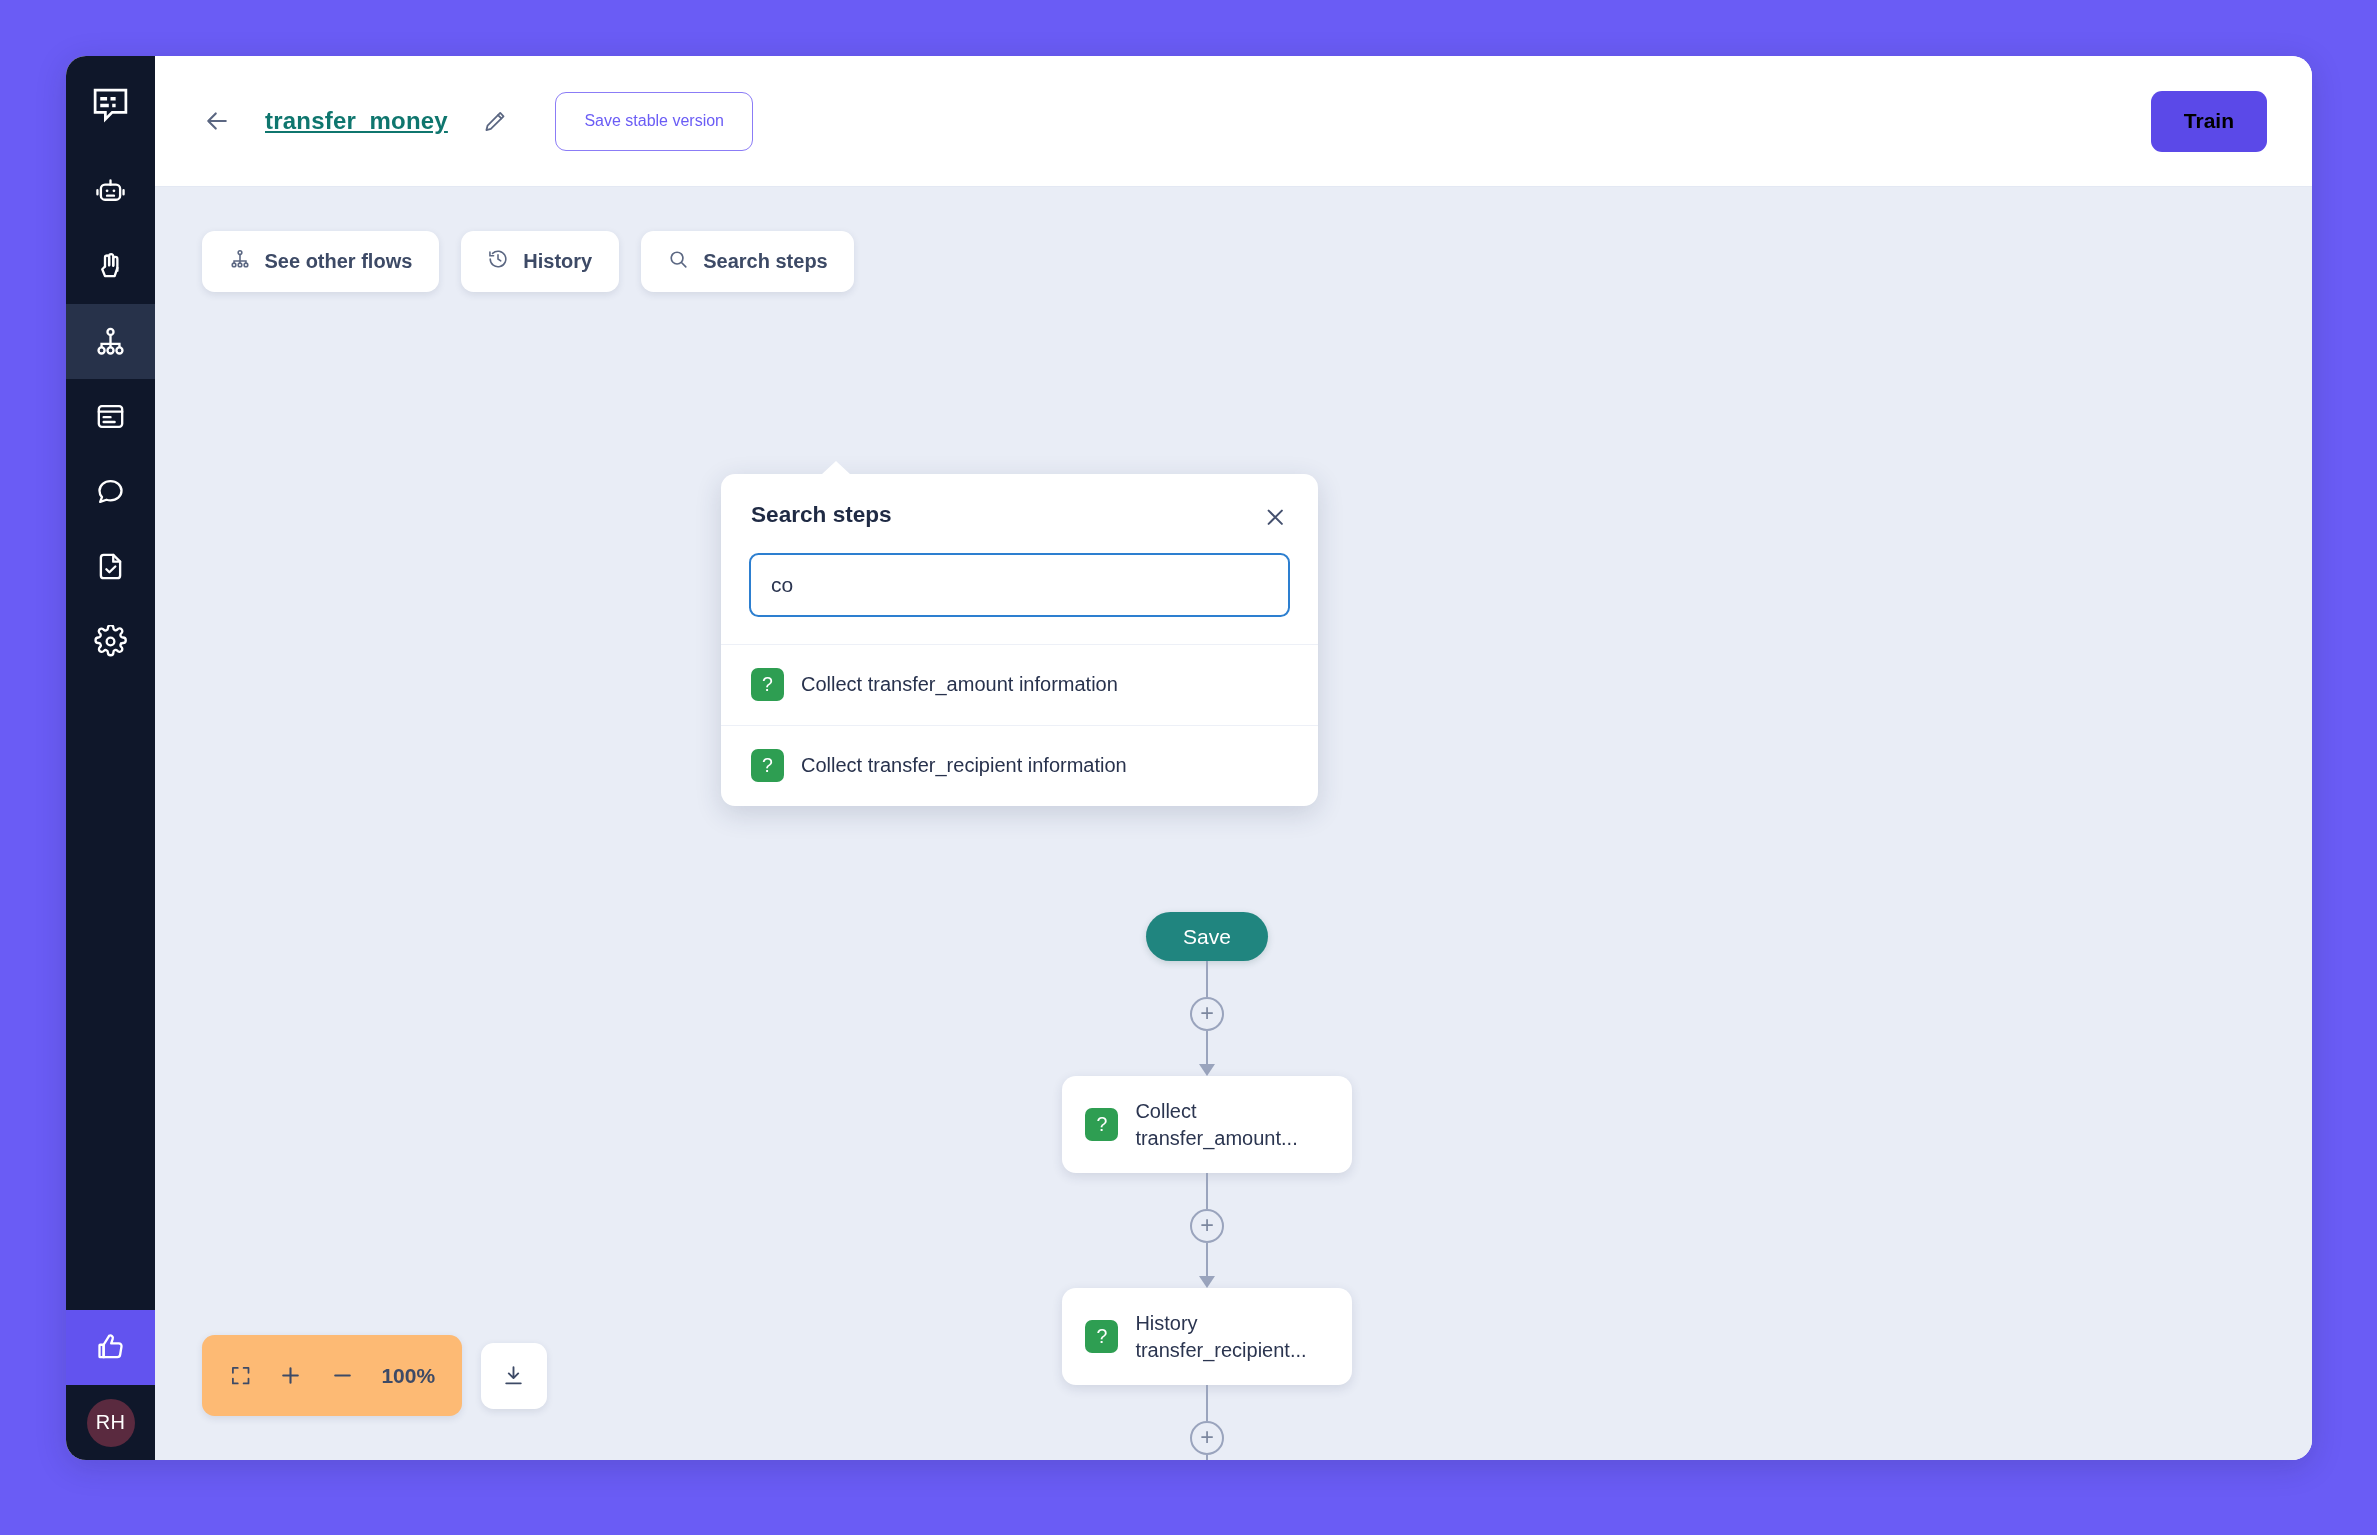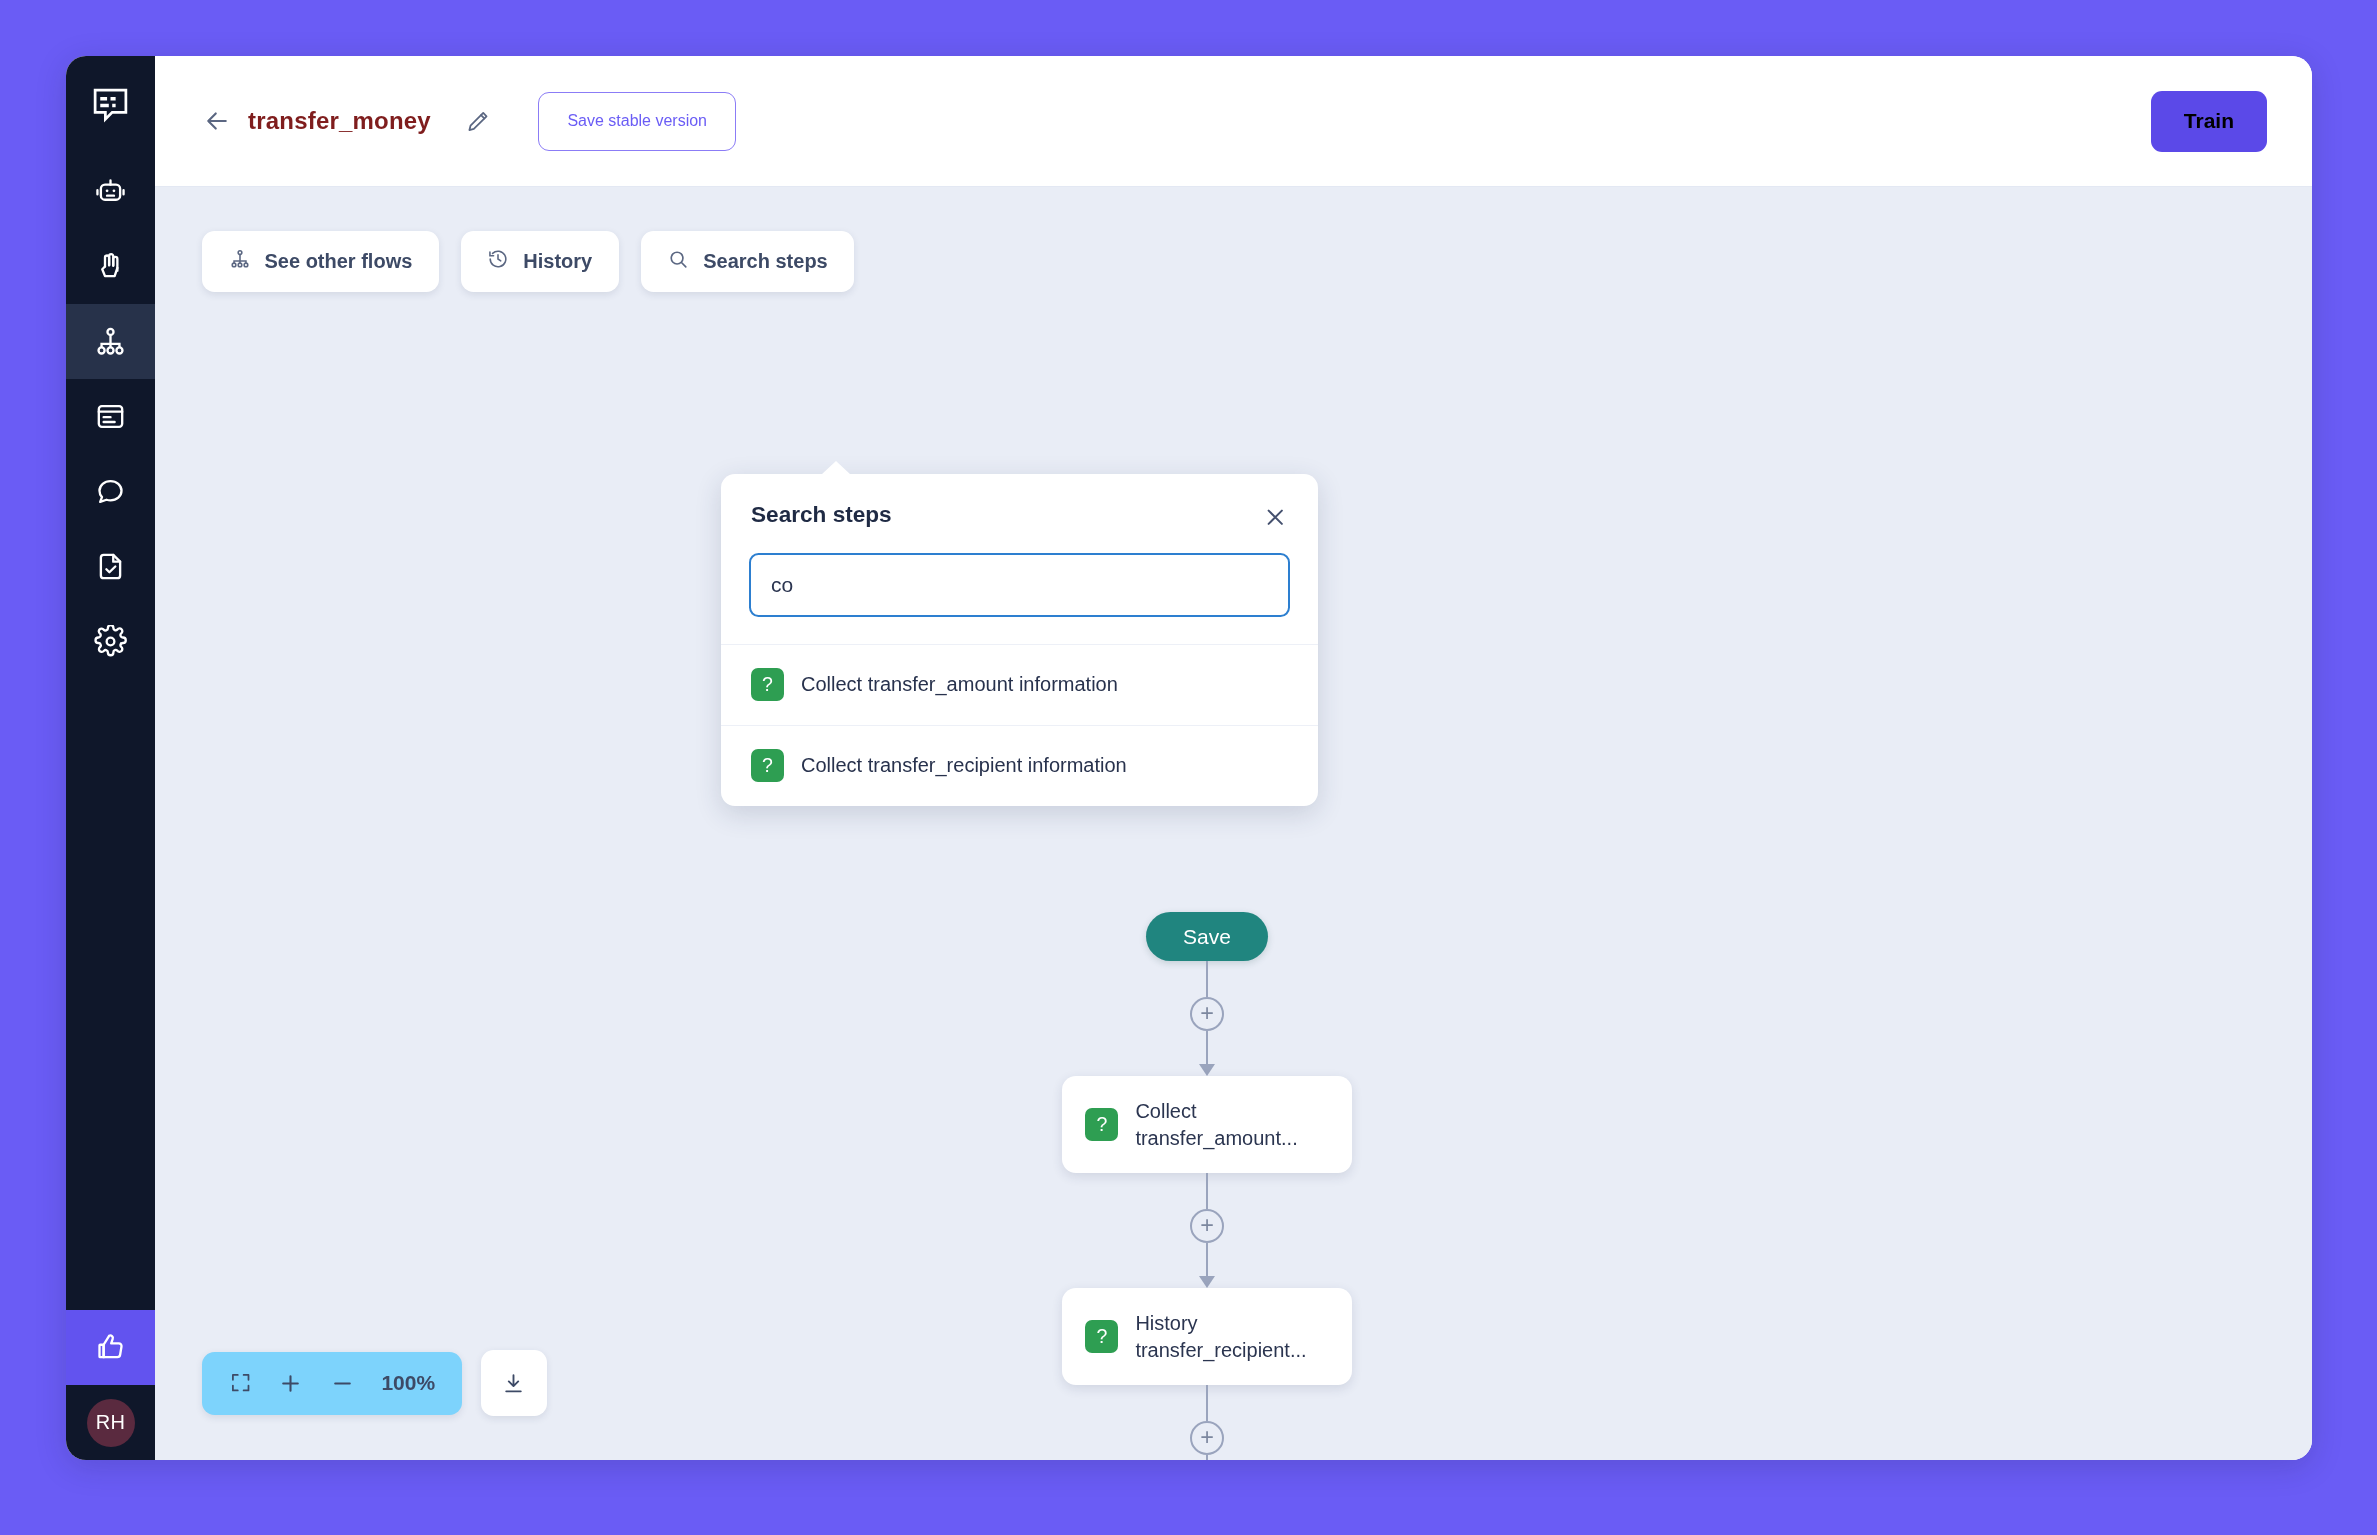--- a/index.html
+++ b/index.html
@@ -77,23 +77,24 @@
     background: #ffffff;
     border-bottom: 1.6px solid #e3e8f3;
     display: flex;
     align-items: center;
     padding: 0 45px 0 47px;
   }
   #back-arrow { cursor: pointer; display: flex; align-items: center; }
   #flow-title {
     font-size: 24px;
     font-weight: bold;
-    color: #7f1d1d;
-    margin-left: 16px;
+    color: #0f766e;
+    margin-left: 33px;
     letter-spacing: 0.2px;
+    text-decoration: underline;
   }
   #edit-pencil { margin-left: 34px; cursor: pointer; display: flex; }
   #save-stable {
     margin-left: 47px;
     height: 59px;
     padding: 0 28px;
     border: 1.6px solid #8b7cf6;
     border-radius: 11px;
     background: #ffffff;
     color: #6a5cf5;
@@ -264,22 +265,22 @@
   }
 
   
   #zoom-bar {
     position: absolute;
     left: 47px; bottom: 44px;
     display: flex; align-items: center; gap: 19px;
     z-index: 6;
   }
   #zoom-group {
-    height: 63px;
-    background: #7dd3fc;
+    height: 81px;
+    background: #fdba74;
     border-radius: 12.5px;
     display: flex; align-items: center;
     padding: 0 26.5px;
     gap: 26.5px;
     box-shadow: 0 2.3px 7.8px rgba(40,50,90,0.10);
   }
   .zoom-btn { cursor: pointer; display: flex; align-items: center; color: #3d4a66; }
   #zoom-level { font-size: 21px; color: #3d4a66; font-weight: bold; }
   #download-btn {
     width: 66px; height: 66px;

